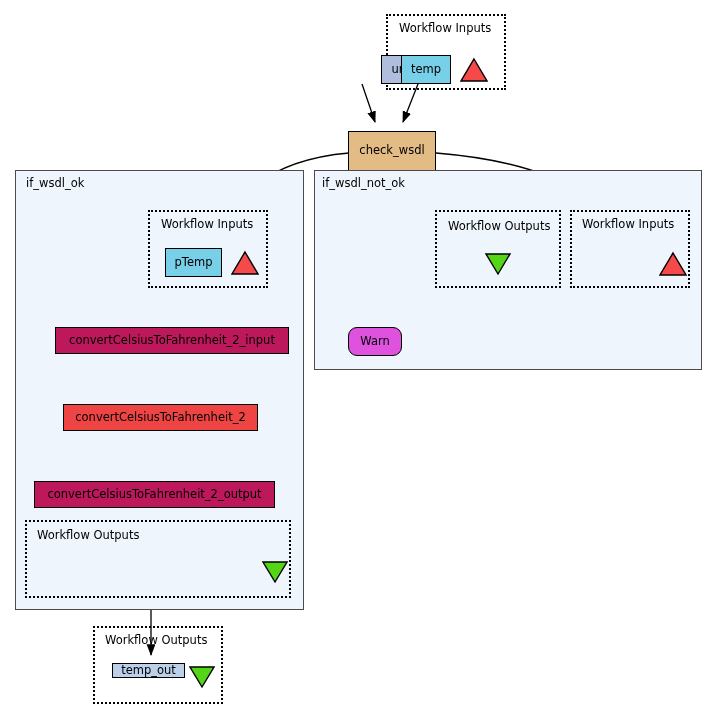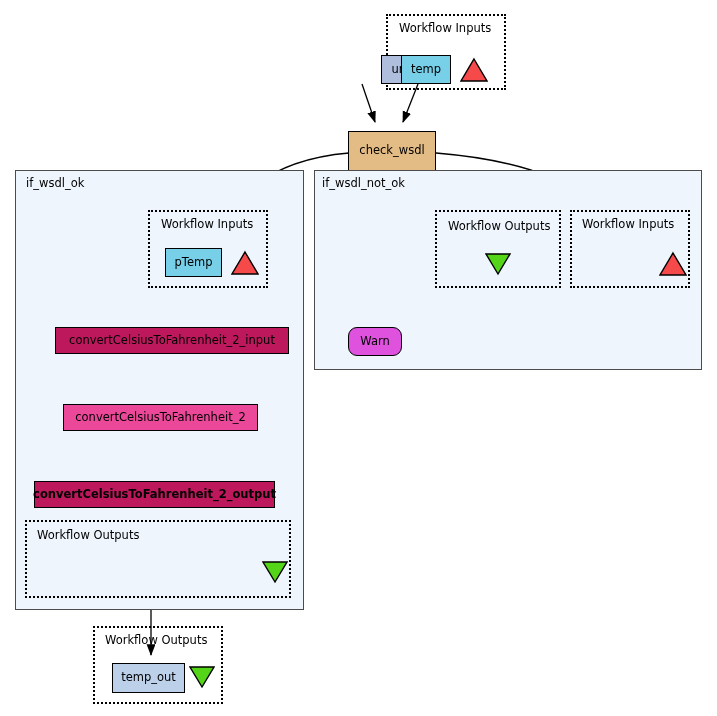--- a/index.html
+++ b/index.html
@@ -63,21 +63,21 @@
     justify-content: center;
     font-size: 11.5px;
     color: #000000;
     white-space: nowrap;
     line-height: 1;
   }
   .n-blue    { background: #77cfe8; }
   .n-grayblue{ background: #b0bedd; margin-left: 40px; }
   .n-tan     { background: #e3bb84; }
   .n-purple  { background: #be185d; }
-  .n-green   { background: #ec4899; }
+  .n-green   { background: #ef4444; }
   .n-magenta { background: #de52de; border-radius: 9px; }
   .n-ltblue  { background: #bdd0ea; }
 
   
   .tri {
     position: absolute;
   }
 </style>
 </head>
 <body>
@@ -146,36 +146,36 @@
   </svg>
 
   <div class="node n-purple" style="left:55px; top:327px; width:234px; height:27px;">
     <span>convertCelsiusToFahrenheit_2_input</span>
   </div>
 
   <div class="node n-green" style="left:63px; top:404px; width:195px; height:27px;">
     <span>convertCelsiusToFahrenheit_2</span>
   </div>
 
-  <div class="node n-purple" style="left:34px; top:481px; width:241px; height:27px;font-weight:bold;">
+  <div class="node n-purple" style="left:34px; top:481px; width:241px; height:27px;">
     <span>convertCelsiusToFahrenheit_2_output</span>
   </div>
 
   <div class="dashbox" style="left:25px; top:520px; width:266px; height:78px;"></div>
   <div class="dashbox-label" style="left:37px; top:528px;">Workflow Outputs</div>
 
 
   <svg class="tri" style="left:262px; top:560px;" width="26" height="24" viewBox="0 0 26 24">
     <polygon points="1,2 25,2 13,22" fill="#55d518" stroke="#000000" stroke-width="1.4"></polygon>
   </svg>
 
   <div class="dashbox" style="left:93px; top:626px; width:130px; height:78px;"></div>
   <div class="dashbox-label" style="left:105px; top:633px;">Workflow Outputs</div>
 
-  <div class="node n-ltblue" style="left:112px; top:663px; width:73px; height:30px;">
+  <div class="node n-ltblue" style="left:112px; top:663px; width:73px; height:15px;">
     <span>temp_out</span>
   </div>
 
   <svg class="tri" style="left:189px; top:665px;" width="26" height="24" viewBox="0 0 26 24">
     <polygon points="1,2 25,2 13,22" fill="#55d518" stroke="#000000" stroke-width="1.4"></polygon>
   </svg>
 
   <div class="cluster" style="left:314px; top:170px; width:388px; height:200px;"></div>
   <div class="cluster-label" style="left:322px; top:176px;">if_wsdl_not_ok</div>
 

